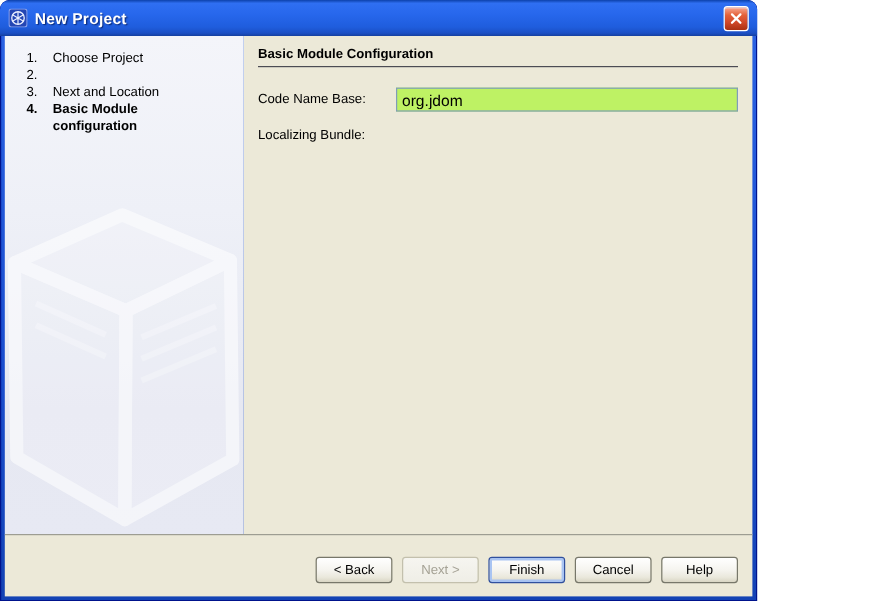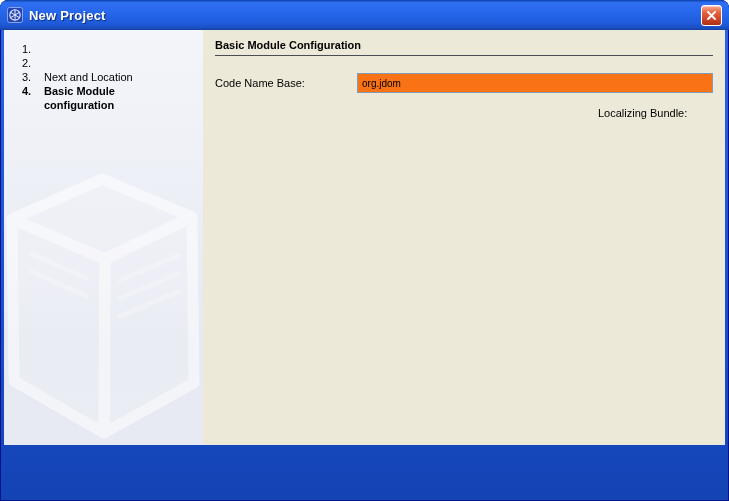--- a/index.html
+++ b/index.html
@@ -1,20 +1,20 @@
 <!DOCTYPE html>
 <html><head>
 <meta charset="utf-8">
 <style>
   * { box-sizing: border-box; margin: 0; padding: 0; }
   html,body { width: 729px; height: 501px; background:#ffffff; }
   body { font-family: "Liberation Sans", sans-serif; font-size: 11px; color:#000; }
 
   .window {
-    width: 729px; height: 501px;
+    width: 631px; height: 501px;
     display: flex; flex-direction: column;
     background: linear-gradient(180deg,#2c64e4 0%,#1a4ecf 60%,#1443b4 100%);
     border-radius: 8px 8px 0 0;
     overflow: hidden;
     box-shadow: inset 0 0 0 1px #00138c;
   }
 
   
   .titlebar {
     height: 30px; flex: 0 0 30px;
@@ -56,28 +56,28 @@
   .step-num { width:22px; flex:0 0 22px; }
   .step-label { width:122px; }
   .step.active { font-weight: bold; }
 
   .watermark { position:absolute; left:-4px; bottom:-18px; z-index:1; opacity:0.55; }
 
   .config-panel { flex:1; background:#ece9d8; }
   .config-panel .panel-heading { margin: 9px 12px 0 12px; }
 
   .form { margin: 17px 12px 0 12px; }
-  .form-row { display:flex; align-items:center; margin-bottom:8px;justify-content:flex-end; }
+  .form-row { display:flex; align-items:center; margin-bottom:8px; }
   .form-row.group-gap { margin-top: 14px; }
   .form-label { width:115px; flex:0 0 115px; font-size:11px; color:#000; }
   .field {
     flex:1; height:20px;
-    border:1px solid #7f9db9; background:#f97316;
-    font-family:"Liberation Sans", sans-serif; font-size:10px; color:#000;
-    padding: 0 4px; outline: none; margin-left: 27px;
+    border:1px solid #7f9db9; background:#bef264;
+    font-family:"Liberation Sans", sans-serif; font-size:13px; color:#000;
+    padding: 0 4px; outline: none;
   }
 
   
   .footer {
     height:52px; flex:0 0 52px; margin:0 4px 4px 4px;
     background:#ece9d8; border-top:1px solid #9d9d92;
     display:flex; justify-content:flex-end; align-items:flex-start;
     padding: 18px 12px 0 0;
   }
   .btn {
@@ -118,20 +118,21 @@
     </button>
   </div>
 
   <div class="body-row">
 
     <div class="steps-panel">
 
       <div class="steps-list">
         <div class="step">
           <span class="step-num">1.</span>
+          <span class="step-label">Choose Project</span>
         </div>
         <div class="step">
           <span class="step-num">2.</span>
         </div>
         <div class="step">
           <span class="step-num">3.</span>
           <span class="step-label">Next and Location</span>
         </div>
         <div class="step active">
           <span class="step-num">4.</span>
@@ -164,14 +165,21 @@
           <input class="field" type="text" value="org.jdom" style="">
         </div>
         <div class="form-row group-gap">
           <label class="form-label">Localizing Bundle:</label>
         </div>
       </div>
     </div>
 
   </div>
 
+  <div class="footer">
+    <button class="btn">&lt; Back</button>
+    <button class="btn btn-disabled" disabled="">Next &gt;</button>
+    <button class="btn btn-default">Finish</button>
+    <button class="btn">Cancel</button>
+    <button class="btn">Help</button>
+  </div>
 
 </div>
 
 </body></html>

